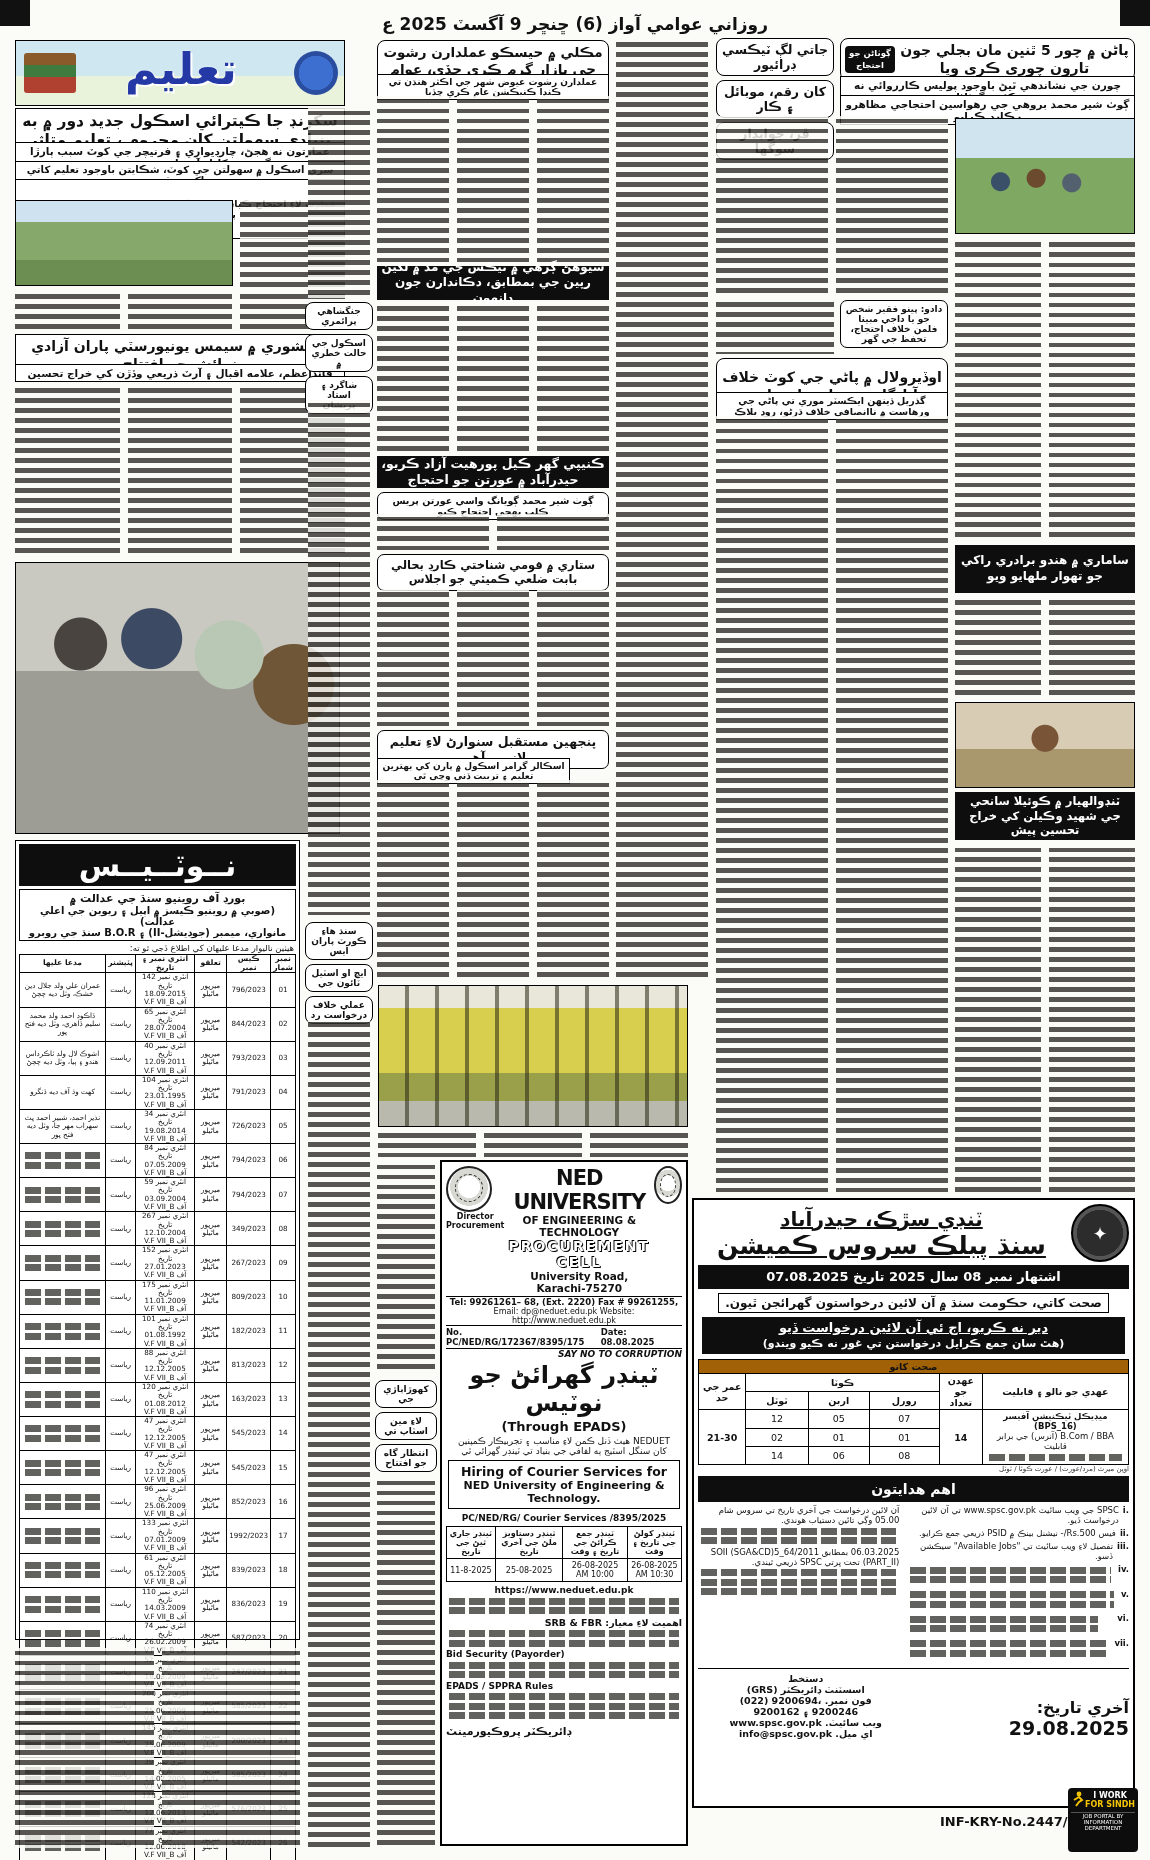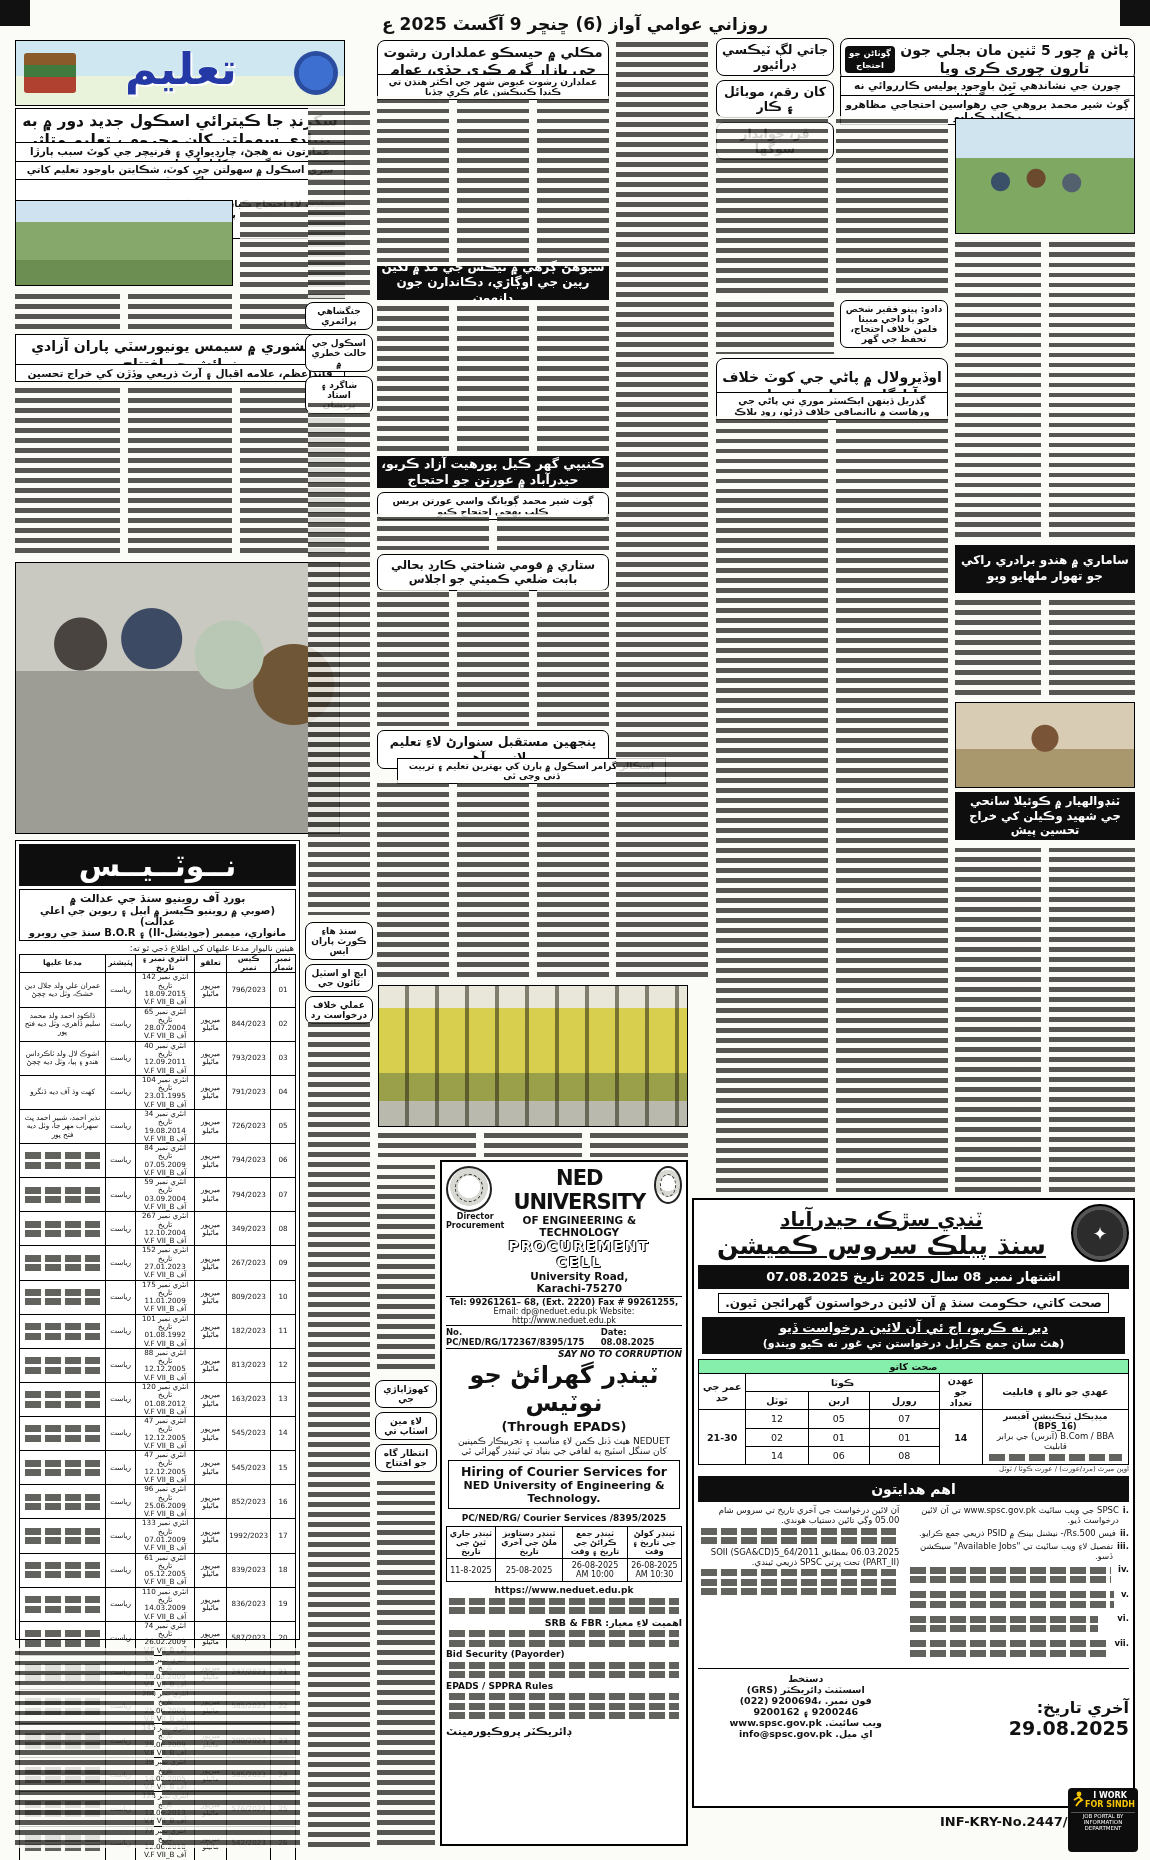--- a/index.html
+++ b/index.html
@@ -506,21 +506,21 @@
 
   <div class="abs bx hl rtl" style="left:377px;top:40px;width:232px;font-size:13.5px;padding:3px 5px;border-radius:8px;">مڪلي ۾ حيسڪو عملدارن رشوت جي بازار گرم ڪري ڇڏي، عوام پريشان</div>
   <div class="abs bx sub rtl" style="left:377px;top:74px;width:232px;padding:2px 3px;font-size:9px;">عملدارن رشوت عيوض شهر جي اڪثر هنڌن تي ڪنڊا ڪنيڪشن عام ڪري ڇڏيا</div>
 
   <div class="abs simcols" style="left:377px;top:96px;width:232px;height:166px;">
       <div class="simcol"></div>
       <div class="simcol"></div>
       <div class="simcol"></div>
     </div>
 
-  <div class="abs ban rtl" style="left:377px;top:266px;width:232px;height:34px;font-size:12px;padding:0 4px;">سيوهڻ ڳڙهي ۾ ٽيڪس جي مد ۾ لکين رپين جي اوڳاڙي، دڪاندارن جون دانهون</div>
+  <div class="abs ban rtl" style="left:377px;top:266px;width:232px;height:34px;font-size:12px;padding:0 4px;">سيوهڻ ڳڙهي ۾ ٽيڪس جي مد ۾ لکين رپين جي بمطابق، دڪاندارن جون دانهون</div>
 
   <div class="abs simcols" style="left:377px;top:304px;width:232px;height:148px;">
       <div class="simcol"></div>
       <div class="simcol"></div>
       <div class="simcol"></div>
     </div>
 
   <div class="abs ban rtl" style="left:377px;top:456px;width:232px;height:32px;font-size:12.5px;padding:0 4px;">ڪنيپي گهر ڪيل پورهيت آزاد ڪريو، حيدرآباد ۾ عورتن جو احتجاج</div>
   <div class="abs bx sub rtl" style="left:377px;top:492px;width:232px;padding:2px 3px;font-size:9.5px;border-radius:7px;">ڳوٺ شير محمد ڳويانگ واسي عورتن پريس ڪلب پهچي احتجاج ڪيو</div>
 
@@ -531,21 +531,21 @@
 
   <div class="abs bx hl rtl" style="left:377px;top:554px;width:232px;font-size:11.5px;padding:3px 4px;border-radius:7px;">ستاري ۾ قومي شناختي ڪارڊ بحالي بابت ضلعي ڪميٽي جو اجلاس</div>
 
   <div class="abs simcols" style="left:377px;top:590px;width:232px;height:136px;">
       <div class="simcol"></div>
       <div class="simcol"></div>
       <div class="simcol"></div>
     </div>
 
   <div class="abs bx hl rtl" style="left:377px;top:730px;width:232px;font-size:12.5px;padding:3px 4px;border-radius:7px;">پنجھين مستقبل سنوارڻ لاءِ تعليم لازمي آهي</div>
-  <div class="abs bx sub rtl" style="left:397px;top:758px;width:269px;padding:2px 3px;font-size:9px;">اسڪالر گرامر اسڪول ۾ ٻارن کي بهترين تعليم ۽ تربيت ڏني وڃي ٿي</div>
+  <div class="abs bx sub rtl" style="left:377px;top:758px;width:193px;padding:2px 3px;font-size:9px;">اسڪالر گرامر اسڪول ۾ ٻارن کي بهترين تعليم ۽ تربيت ڏني وڃي ٿي</div>
 
   <div class="abs simcols" style="left:377px;top:780px;width:232px;height:200px;">
       <div class="simcol"></div>
       <div class="simcol"></div>
       <div class="simcol"></div>
     </div>
 
   <div class="abs photo" style="left:378px;top:985px;width:310px;height:142px;background:
       repeating-linear-gradient(90deg,transparent 0 26px,rgba(40,40,20,.55) 26px 30px),
       linear-gradient(180deg,#e9e6da 0 16%,#d9cf4e 16% 62%,#9aa04a 62% 82%,#b9b9ad 82%);"></div>
@@ -724,21 +724,21 @@
     <div class="ban rtl" style="height:24px;font-size:13px;margin-top:3px;">اشتهار نمبر 08 سال 2025 تاريخ 07.08.2025</div>
     <div class="bx rtl" style="margin:4px 20px;padding:2px;text-align:center;font-weight:700;font-size:12px;">صحت کاتي، حڪومت سنڌ ۾ آن لائين درخواستون گهرائجن ٿيون.</div>
     <div class="ban rtl" style="flex-direction:column;padding:3px;margin:0 4px;">
       <div class="u" style="font-size:13px;">دير نه ڪريو، اڄ ئي آن لائين درخواست ڏيو</div>
       <div style="font-size:11px;">(هٿ سان جمع ڪرايل درخواستن تي غور نه ڪيو ويندو)</div>
     </div>
 
     <table class="qtab" style="margin-top:5px;">
       <tbody>
           <tr>
-            <th colspan="6" style="background:#86efac;">صحت کاتو</th>
+            <th colspan="6" style="background:#a16207;">صحت کاتو</th>
           </tr>
       <tr>
         <th rowspan="2" style="width:34%;">عهدي جو نالو ۽ قابليت</th>
         <th rowspan="2" style="width:10%;">عهدن جو تعداد</th>
         <th colspan="3">ڪوٽا</th>
         <th rowspan="2" style="width:11%;">عمر جي حد</th>
       </tr>
       <tr>
         <th>رورل</th>
         <th>اربن</th>

